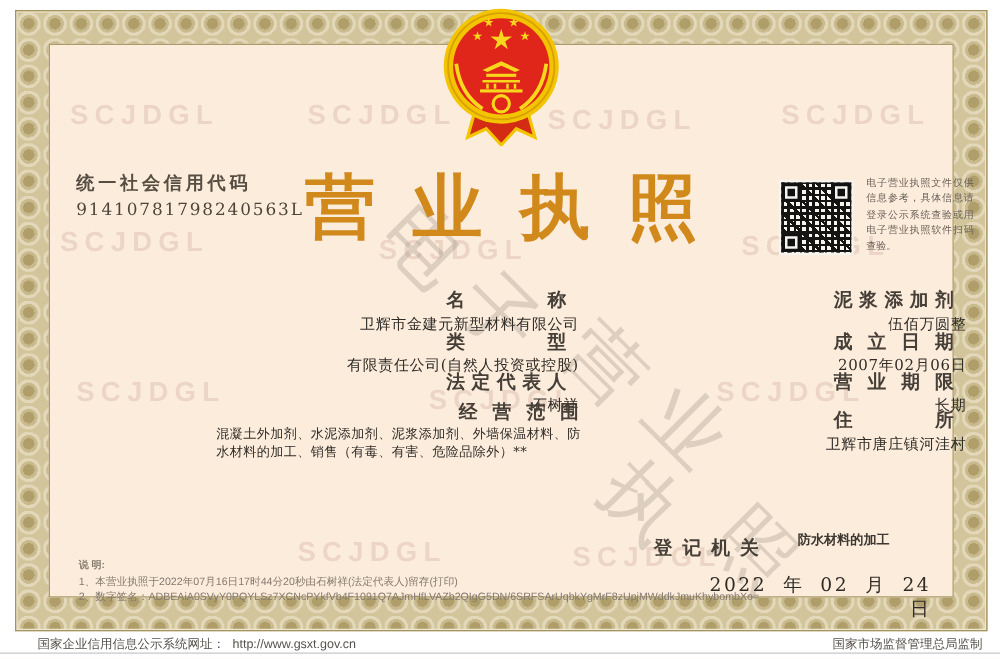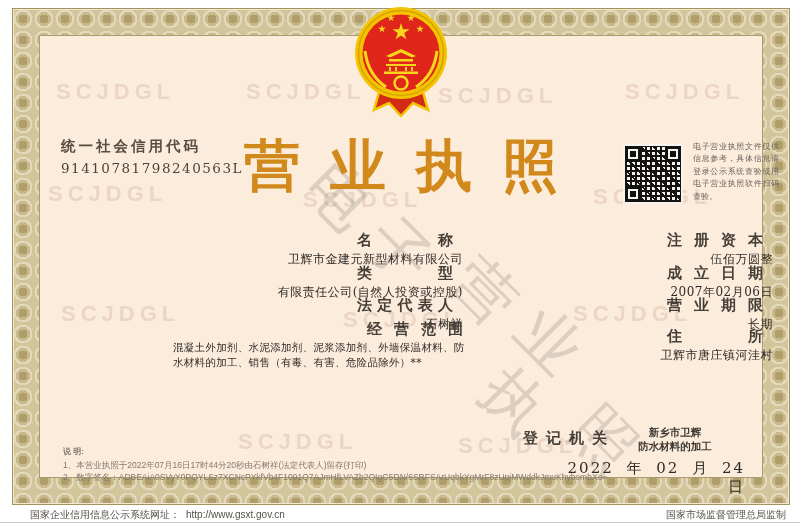--- a/index.html
+++ b/index.html
@@ -176,39 +176,38 @@
   <div class="frow" style="left:50px;top:287px;width:400px">
     <div class="flabel">法定代表人</div>
     <div class="fvalue">石树祥</div>
   </div>
   <div class="frow" style="left:50px;top:311px;width:410px">
     <div class="flabel">经营范围</div>
     <div class="fvalue small">混凝土外加剂、水泥添加剂、泥浆添加剂、外墙保温材料、防水材料的加工、销售（有毒、有害、危险品除外）**</div>
   </div>
 
   <div class="frow" style="left:440px;top:222px;width:320px">
-    <div class="flabel">注册资本</div>
+    <div class="flabel">泥浆添加剂</div>
     <div class="fvalue">伍佰万圆整</div>
   </div>
   <div class="frow" style="left:440px;top:255px;width:320px">
     <div class="flabel">成立日期</div>
     <div class="fvalue">2007年02月06日</div>
   </div>
   <div class="frow" style="left:440px;top:287px;width:320px">
     <div class="flabel">营业期限</div>
     <div class="fvalue">长期</div>
   </div>
   <div class="frow" style="left:440px;top:318px;width:320px">
     <div class="flabel">住所</div>
     <div class="fvalue">卫辉市唐庄镇河洼村</div>
   </div>
 
   <div class="reg-label">登记机关</div>
   <div class="reg-authority">
-    <div>新乡市卫辉</div>
     <div>防水材料的加工</div>
   </div>
   <div class="reg-date">2022 年 02 月 24 日</div>
 
   <div class="notes">
     <div class="nh">说 明:</div>
     <div class="ni">1、本营业执照于2022年07月16日17时44分20秒由石树祥(法定代表人)留存(打印)</div>
     <div class="ni">2、数字签名：ADBEAiA0SVyY0PQYLSz7XCNcPYkfVb4F1091Q7AJmHfLVAZb2QIgG5DN/6SRFSArUqbkYgMrF8zUpjMWddkJmuKhybombXo=</div>
   </div>
 </div>

